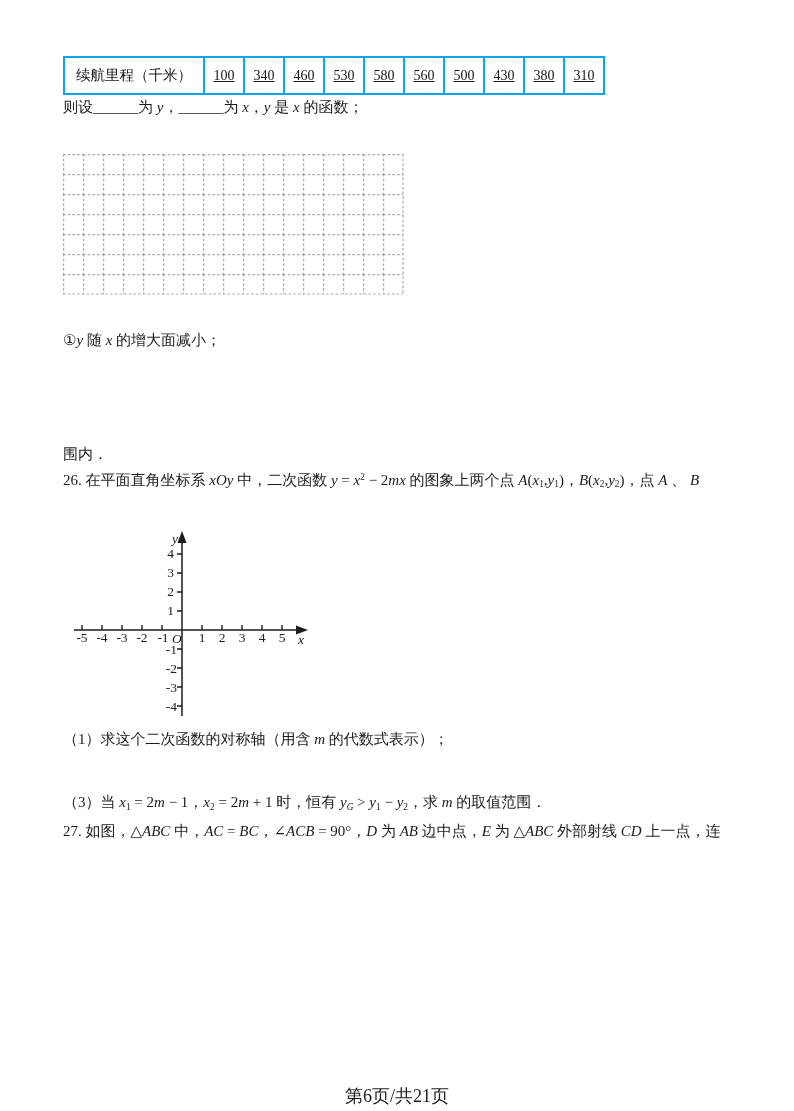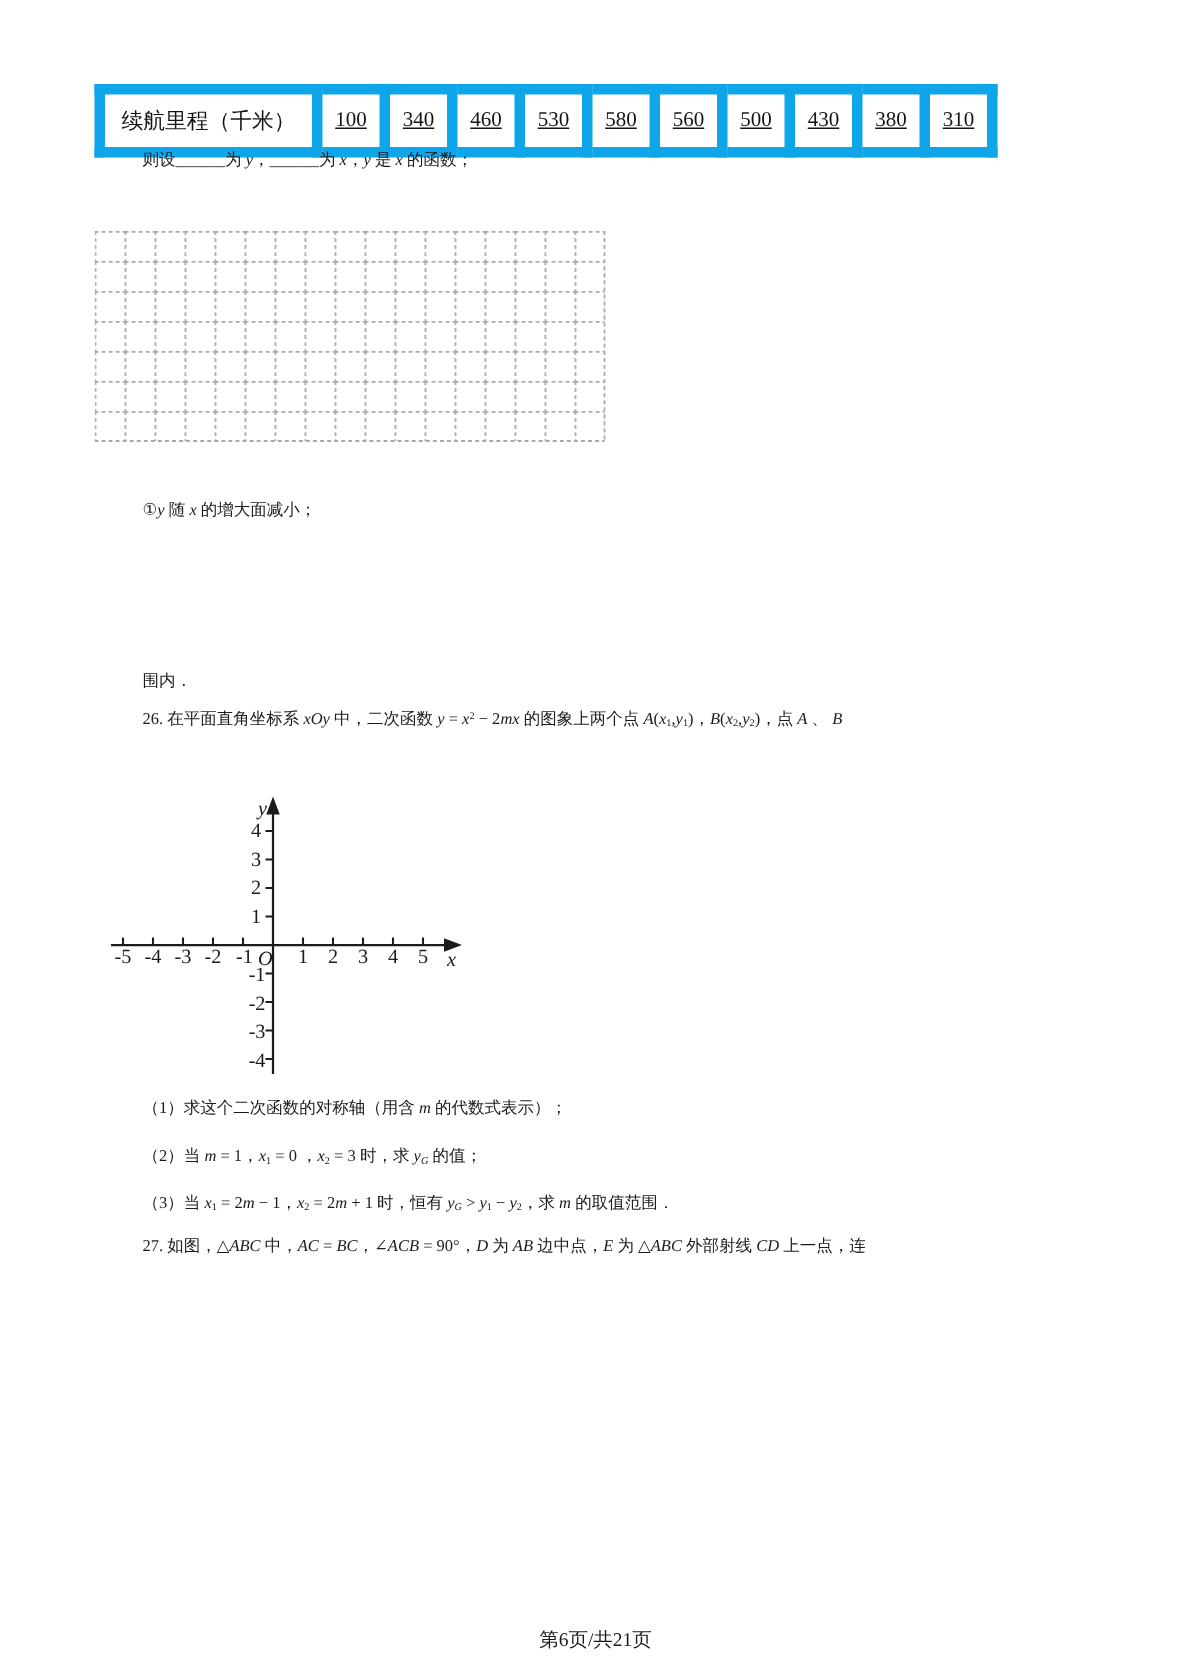--- a/index.html
+++ b/index.html
@@ -3,51 +3,51 @@
 <meta charset="utf-8">
 <style>
   html,body{margin:0;padding:0;}
   body{
     width:794px;height:1111px;background:#ffffff;position:relative;overflow:hidden;
     font-family:"Liberation Serif","DejaVu Serif",serif;color:#1b1b1b;
   }
   .page{position:absolute;inset:0;}
   .line{
     position:absolute;left:63px;white-space:nowrap;
-    font-size:11px;line-height:19px;color:#1b1b1b;margin-left:32px;
+    font-size:15px;line-height:19px;color:#1b1b1b;
   }
   .seg-i{font-style:italic;}
   .seg-sub{font-size:0.62em;vertical-align:-0.28em;}
   .seg-subi{font-size:0.62em;vertical-align:-0.28em;font-style:italic;}
   .seg-sup{font-size:0.62em;vertical-align:0.5em;}
 
   
   .mileage-table{
     position:absolute;left:63px;top:56px;border-collapse:collapse;table-layout:fixed;
   }
   .mileage-table td{
-    border:7px solid #0ea5e9;text-align:center;vertical-align:middle;
+    border:2px solid #0ea5e9;text-align:center;vertical-align:middle;
     height:35px;font-size:14px;padding:0 2px;color:#141414;
   }
   .mileage-table td.hdr{width:134px;font-size:14.5px;}
   .mileage-table td.val{width:34px;text-decoration:underline;}
 
   
   .grid-box{position:absolute;left:63px;top:154px;}
 
   
   .plot-box{position:absolute;left:58px;top:530px;}
   .plot-box text{
     font-family:"Liberation Serif","DejaVu Serif",serif;font-size:13.5px;fill:#1b1b1b;
   }
   .plot-box text.it{font-style:italic;}
 
   .footer{
     position:absolute;left:0;right:0;top:1084px;text-align:center;
-    font-size:13px;color:#1b1b1b;
+    font-size:18px;color:#1b1b1b;
   }
 </style>
 </head>
 <body>
 
 <div class="page">
 
   <table class="mileage-table">
     <tbody>
         <tr>
@@ -119,19 +119,18 @@
 
       <text x="119" y="124" text-anchor="end">-1</text>
       <text x="119" y="143" text-anchor="end">-2</text>
       <text x="119" y="162" text-anchor="end">-3</text>
       <text x="119" y="181" text-anchor="end">-4</text>
       <text x="120" y="13" text-anchor="end" class="it">y</text>
     </svg>
   </div>
 
   <div class="line" style="top:730px"><span>（1）求这个二次函数的对称轴（用含 </span><span class="seg-i">m</span><span> 的代数式表示）；</span></div>
-  <div class="line" style="top:762px"><span>（2）当 </span><span class="seg-i">m</span><span> = 1，</span><span class="seg-i">x</span><span class="seg-sub">1</span><span> = 0 ，</span><span class="seg-i">x</span><span class="seg-sub">2</span><span> = 3 时，求 </span><span class="seg-i">y</span><span class="seg-subi">G</span><span> 的值；</span></div>
   <div class="line" style="top:793px"><span>（3）当 </span><span class="seg-i">x</span><span class="seg-sub">1</span><span> = 2</span><span class="seg-i">m</span><span> − 1，</span><span class="seg-i">x</span><span class="seg-sub">2</span><span> = 2</span><span class="seg-i">m</span><span> + 1 时，恒有 </span><span class="seg-i">y</span><span class="seg-subi">G</span><span> &gt; </span><span class="seg-i">y</span><span class="seg-sub">1</span><span> − </span><span class="seg-i">y</span><span class="seg-sub">2</span><span>，求 </span><span class="seg-i">m</span><span> 的取值范围．</span></div>
 
   <div class="line" style="top:822px"><span>27. 如图，△</span><span class="seg-i">ABC</span><span> 中，</span><span class="seg-i">AC</span><span> = </span><span class="seg-i">BC</span><span>，∠</span><span class="seg-i">ACB</span><span> = 90°，</span><span class="seg-i">D</span><span> 为 </span><span class="seg-i">AB</span><span> 边中点，</span><span class="seg-i">E</span><span> 为 △</span><span class="seg-i">ABC</span><span> 外部射线 </span><span class="seg-i">CD</span><span> 上一点，连</span></div>
 
   <div class="footer">第6页/共21页</div>
 </div>
 
 </body></html>

